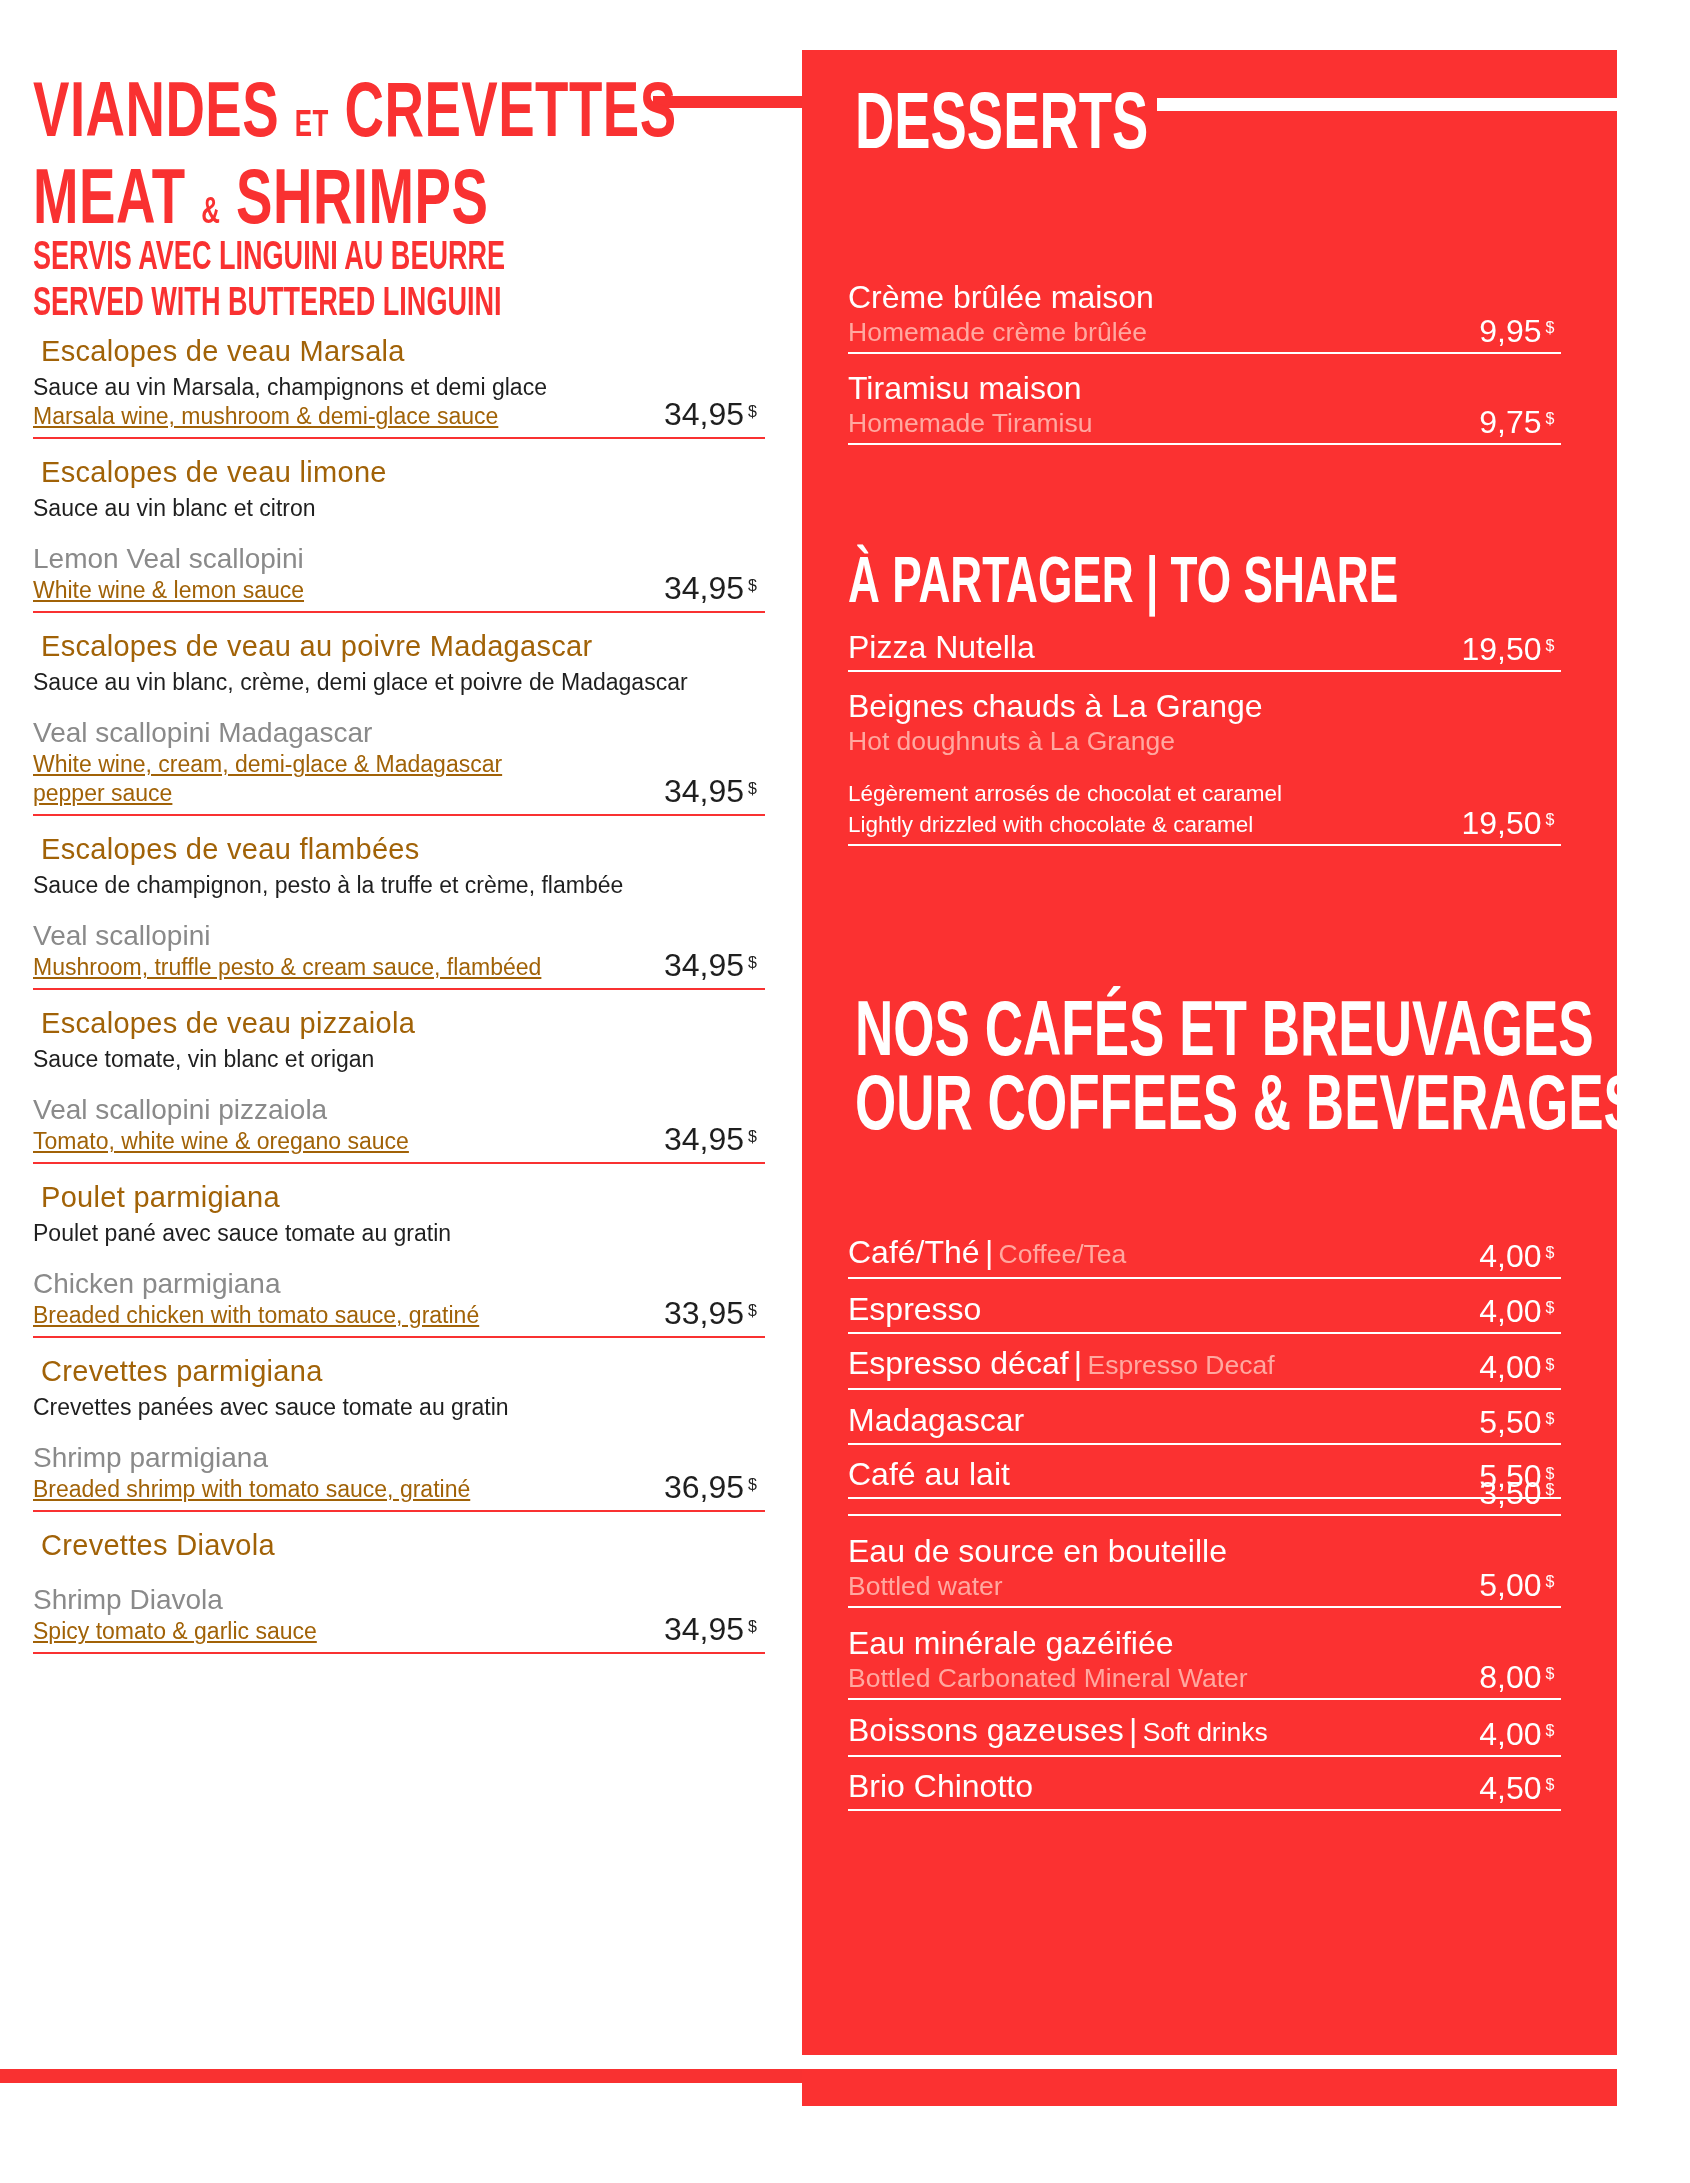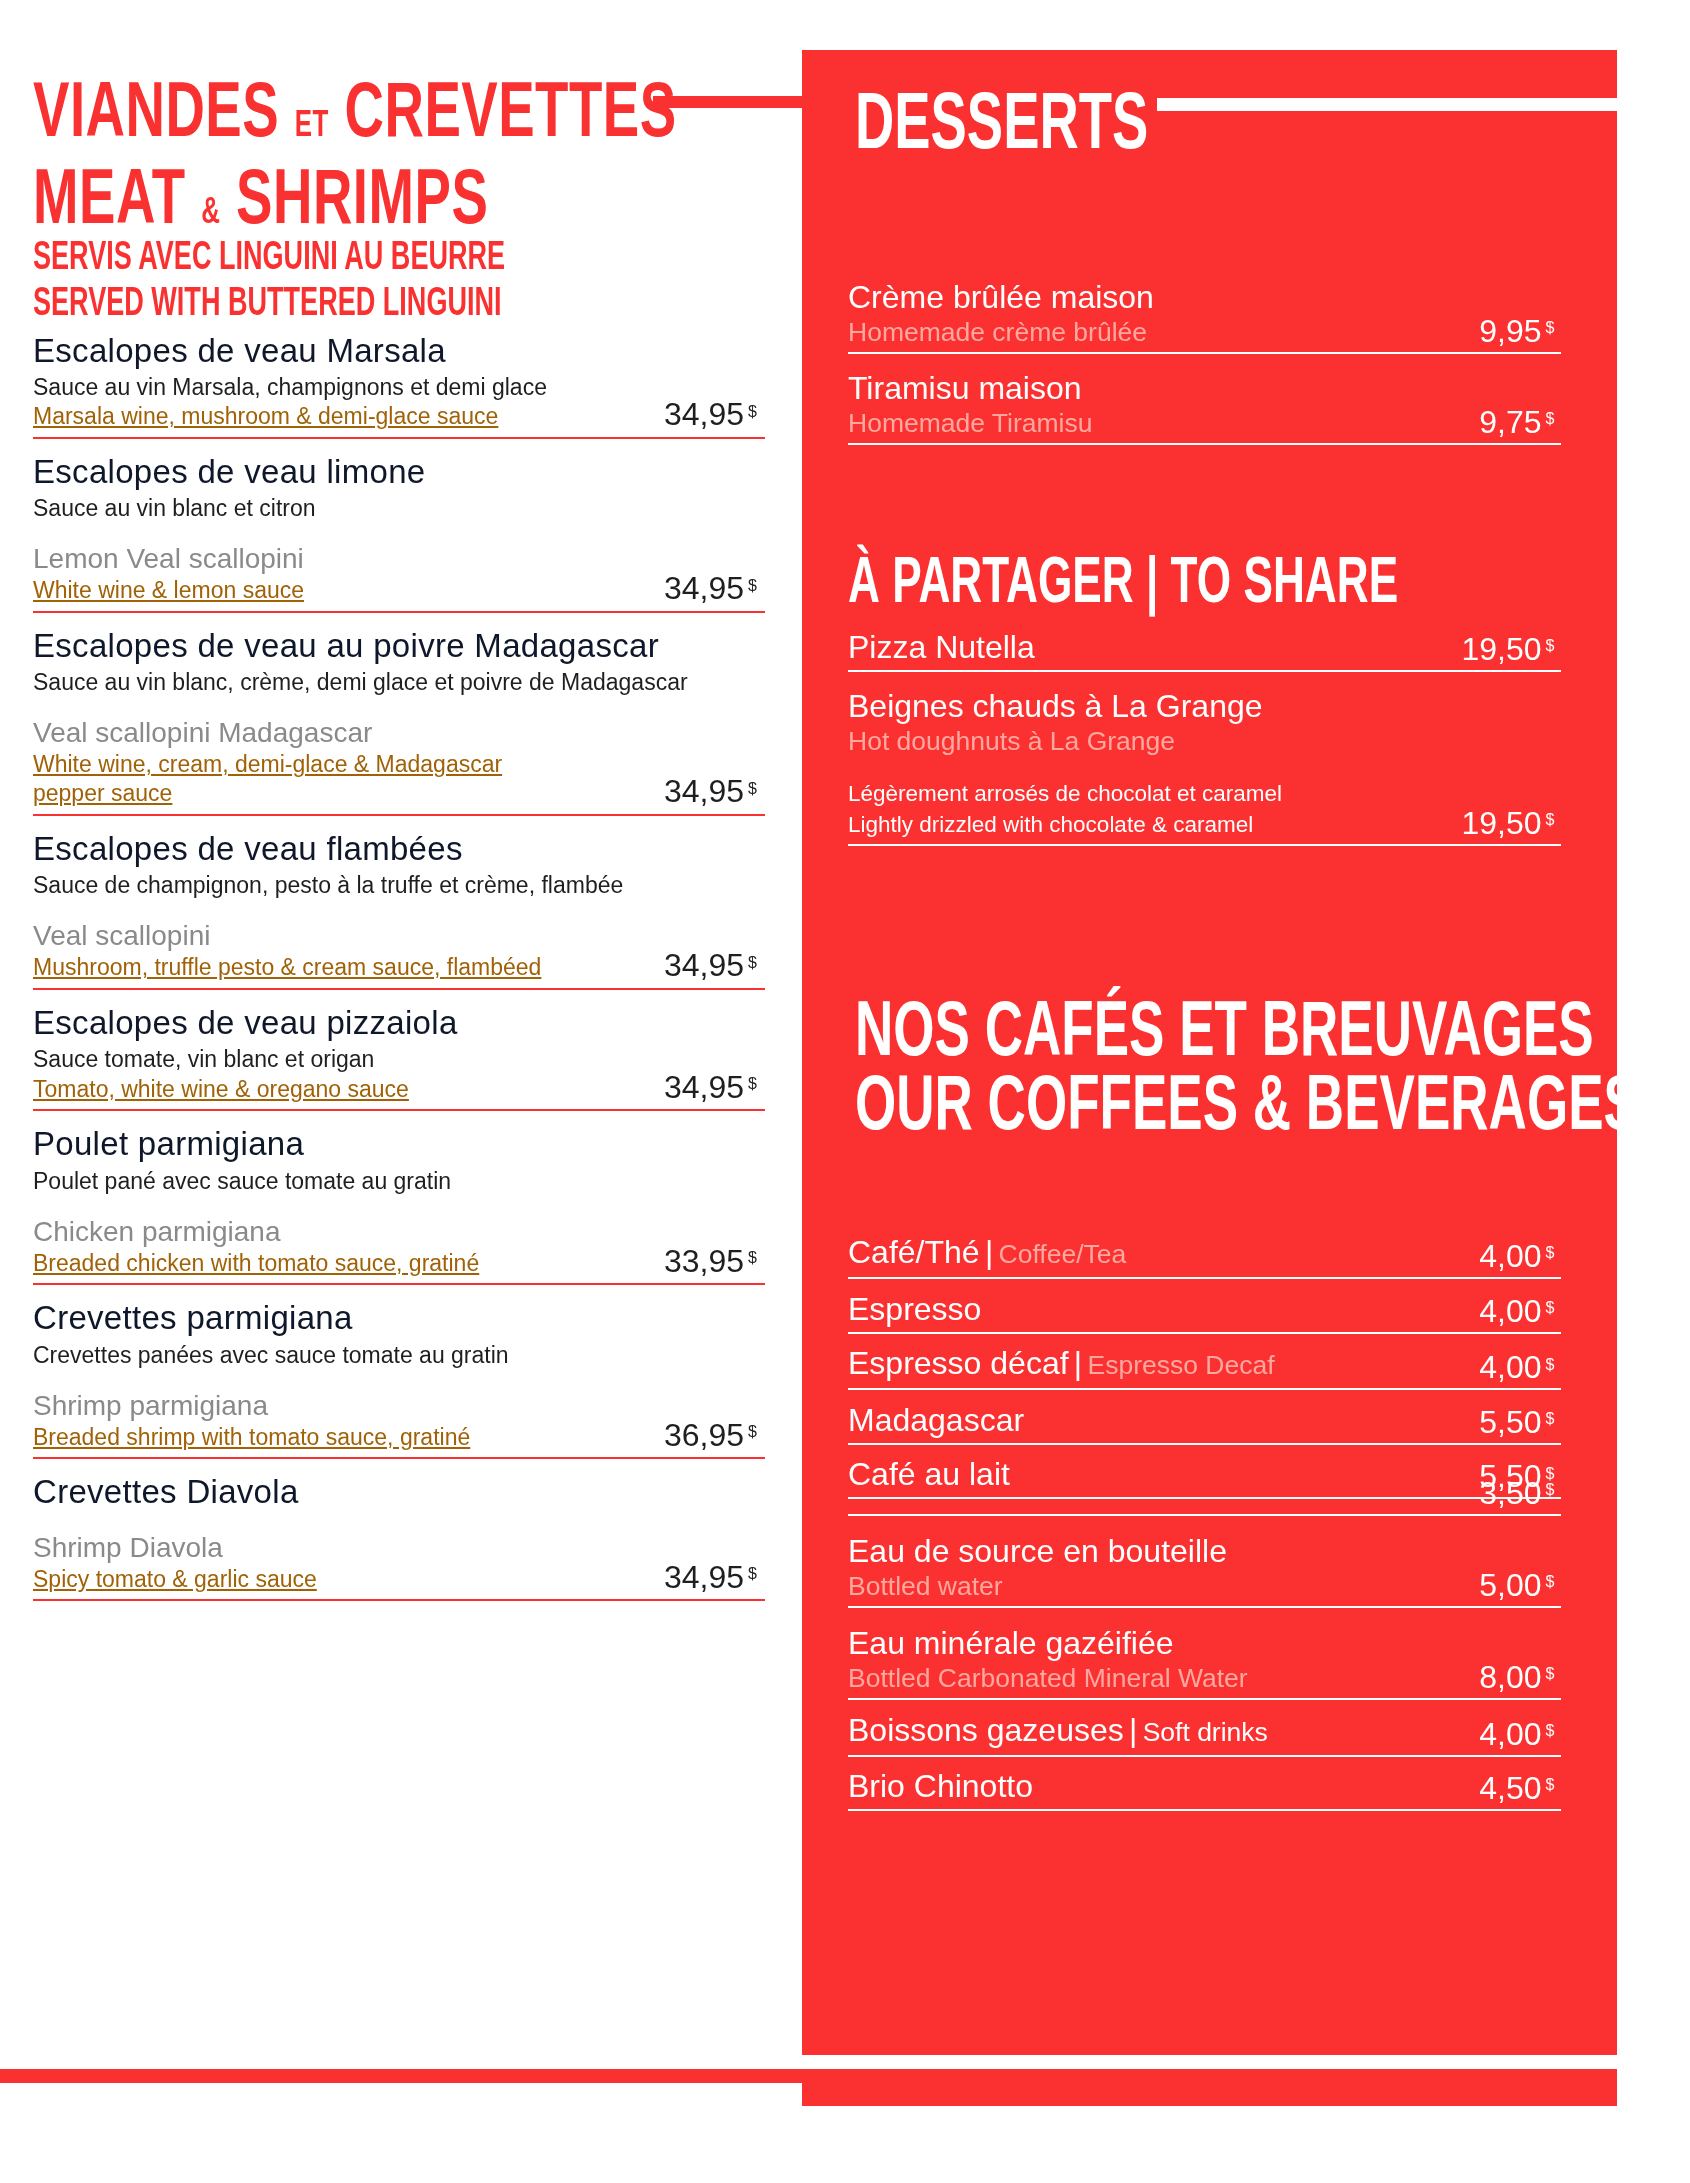--- a/index.html
+++ b/index.html
@@ -18,21 +18,21 @@
   }
   .h1 .small { font-size: 37px; }
   .h1-wrap { height: 152px; }
   .subhead {
     color: #F93131; font-weight: bold; font-size: 41px; line-height: 46px;
     transform: scaleX(0.66); transform-origin: left top; white-space: nowrap;
     margin: 0;
   }
   .sub-wrap { height: 99px; margin-top: 6.6px; }
   .item { position: relative; border-bottom: 2px solid #F93131; padding-bottom: 5.3px; margin-bottom: 13.3px; }
-  .item .fr { color: #0f172a; font-size: 33px; line-height: 40px; letter-spacing: 0.3px; }
+  .item .fr { color: #a16207; font-size: 29px; line-height: 40px; letter-spacing: 0.3px; margin-left: 8px; }
   .item .frd { color: #1f1f1f; font-size: 23px; line-height: 30.5px; margin-top: 1.3px; }
   .item .en { color: #8a8a8a; font-size: 28px; line-height: 34px; margin-top: 18.6px; }
   .item .end { color: #a16207; font-size: 23px; line-height: 29px; width: 597px; text-decoration: underline; }
   .price { position: absolute; right: 8px; bottom: 5.3px; color: #1f1f1f; font-size: 32px; line-height: 34px; }
   .price sup, .rprice sup { font-size: 16px; vertical-align: top; position: relative; top: -2.7px; margin-left: 4px; }
   .left-topline { position: absolute; left: 653px; top: 96px; width: 149px; height: 12px; background: #F93131; }
   .left-bottomline { position: absolute; left: 0; top: 2069px; width: 802px; height: 14px; background: #F93131; }
 
   
   .panel { position: absolute; left: 802px; top: 50px; width: 815px; height: 2005px; background: #FB3131; }
@@ -97,20 +97,21 @@
   <div class="item">
     <div class="fr">Escalopes de veau flambées</div>
     <div class="frd">Sauce de champignon, pesto à la truffe et crème, flambée</div>
     <div class="en">Veal scallopini</div>
     <div class="end">Mushroom, truffle pesto &amp; cream sauce, flambéed</div>
     <div class="price"><span>34,95</span><sup>$</sup></div>
   </div>
   <div class="item">
     <div class="fr">Escalopes de veau pizzaiola</div>
     <div class="frd">Sauce tomate, vin blanc et origan</div>
+    <div class="en">Veal scallopini pizzaiola</div>
     <div class="end">Tomato, white wine &amp; oregano sauce</div>
     <div class="price"><span>34,95</span><sup>$</sup></div>
   </div>
   <div class="item">
     <div class="fr">Poulet parmigiana</div>
     <div class="frd">Poulet pané avec sauce tomate au gratin</div>
     <div class="en">Chicken parmigiana</div>
     <div class="end">Breaded chicken with tomato sauce, gratiné</div>
     <div class="price"><span>33,95</span><sup>$</sup></div>
   </div>

